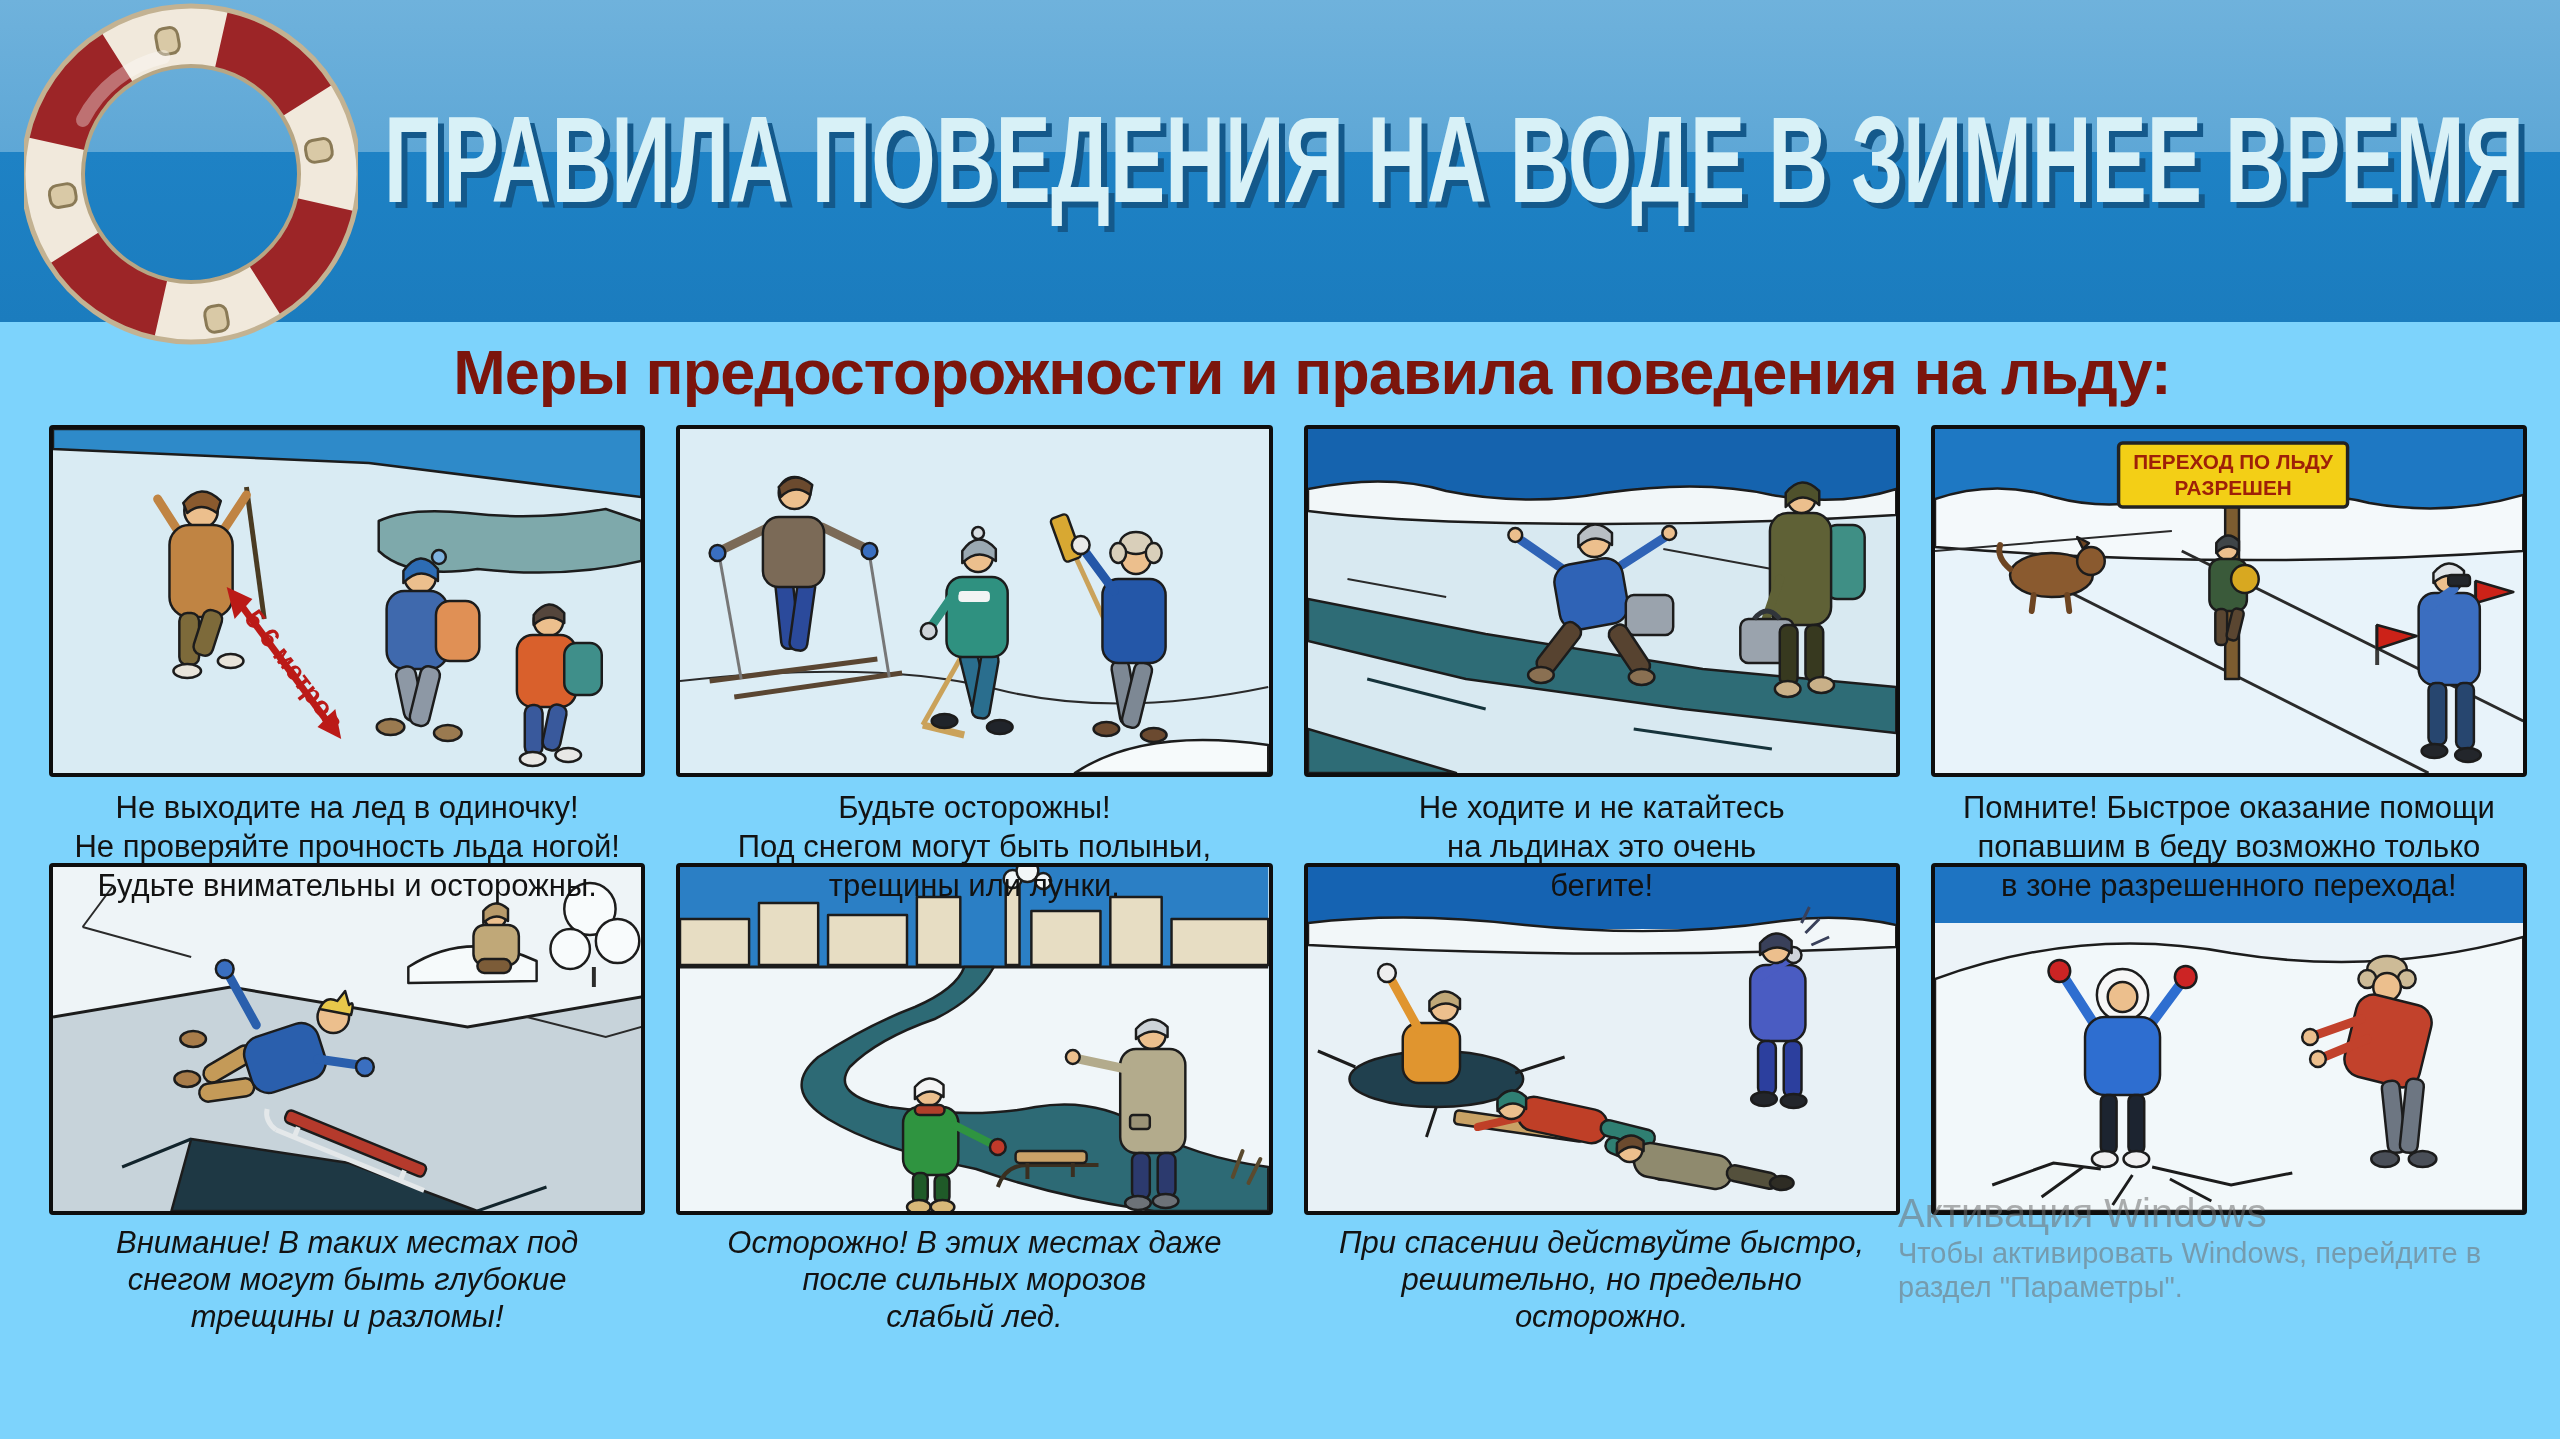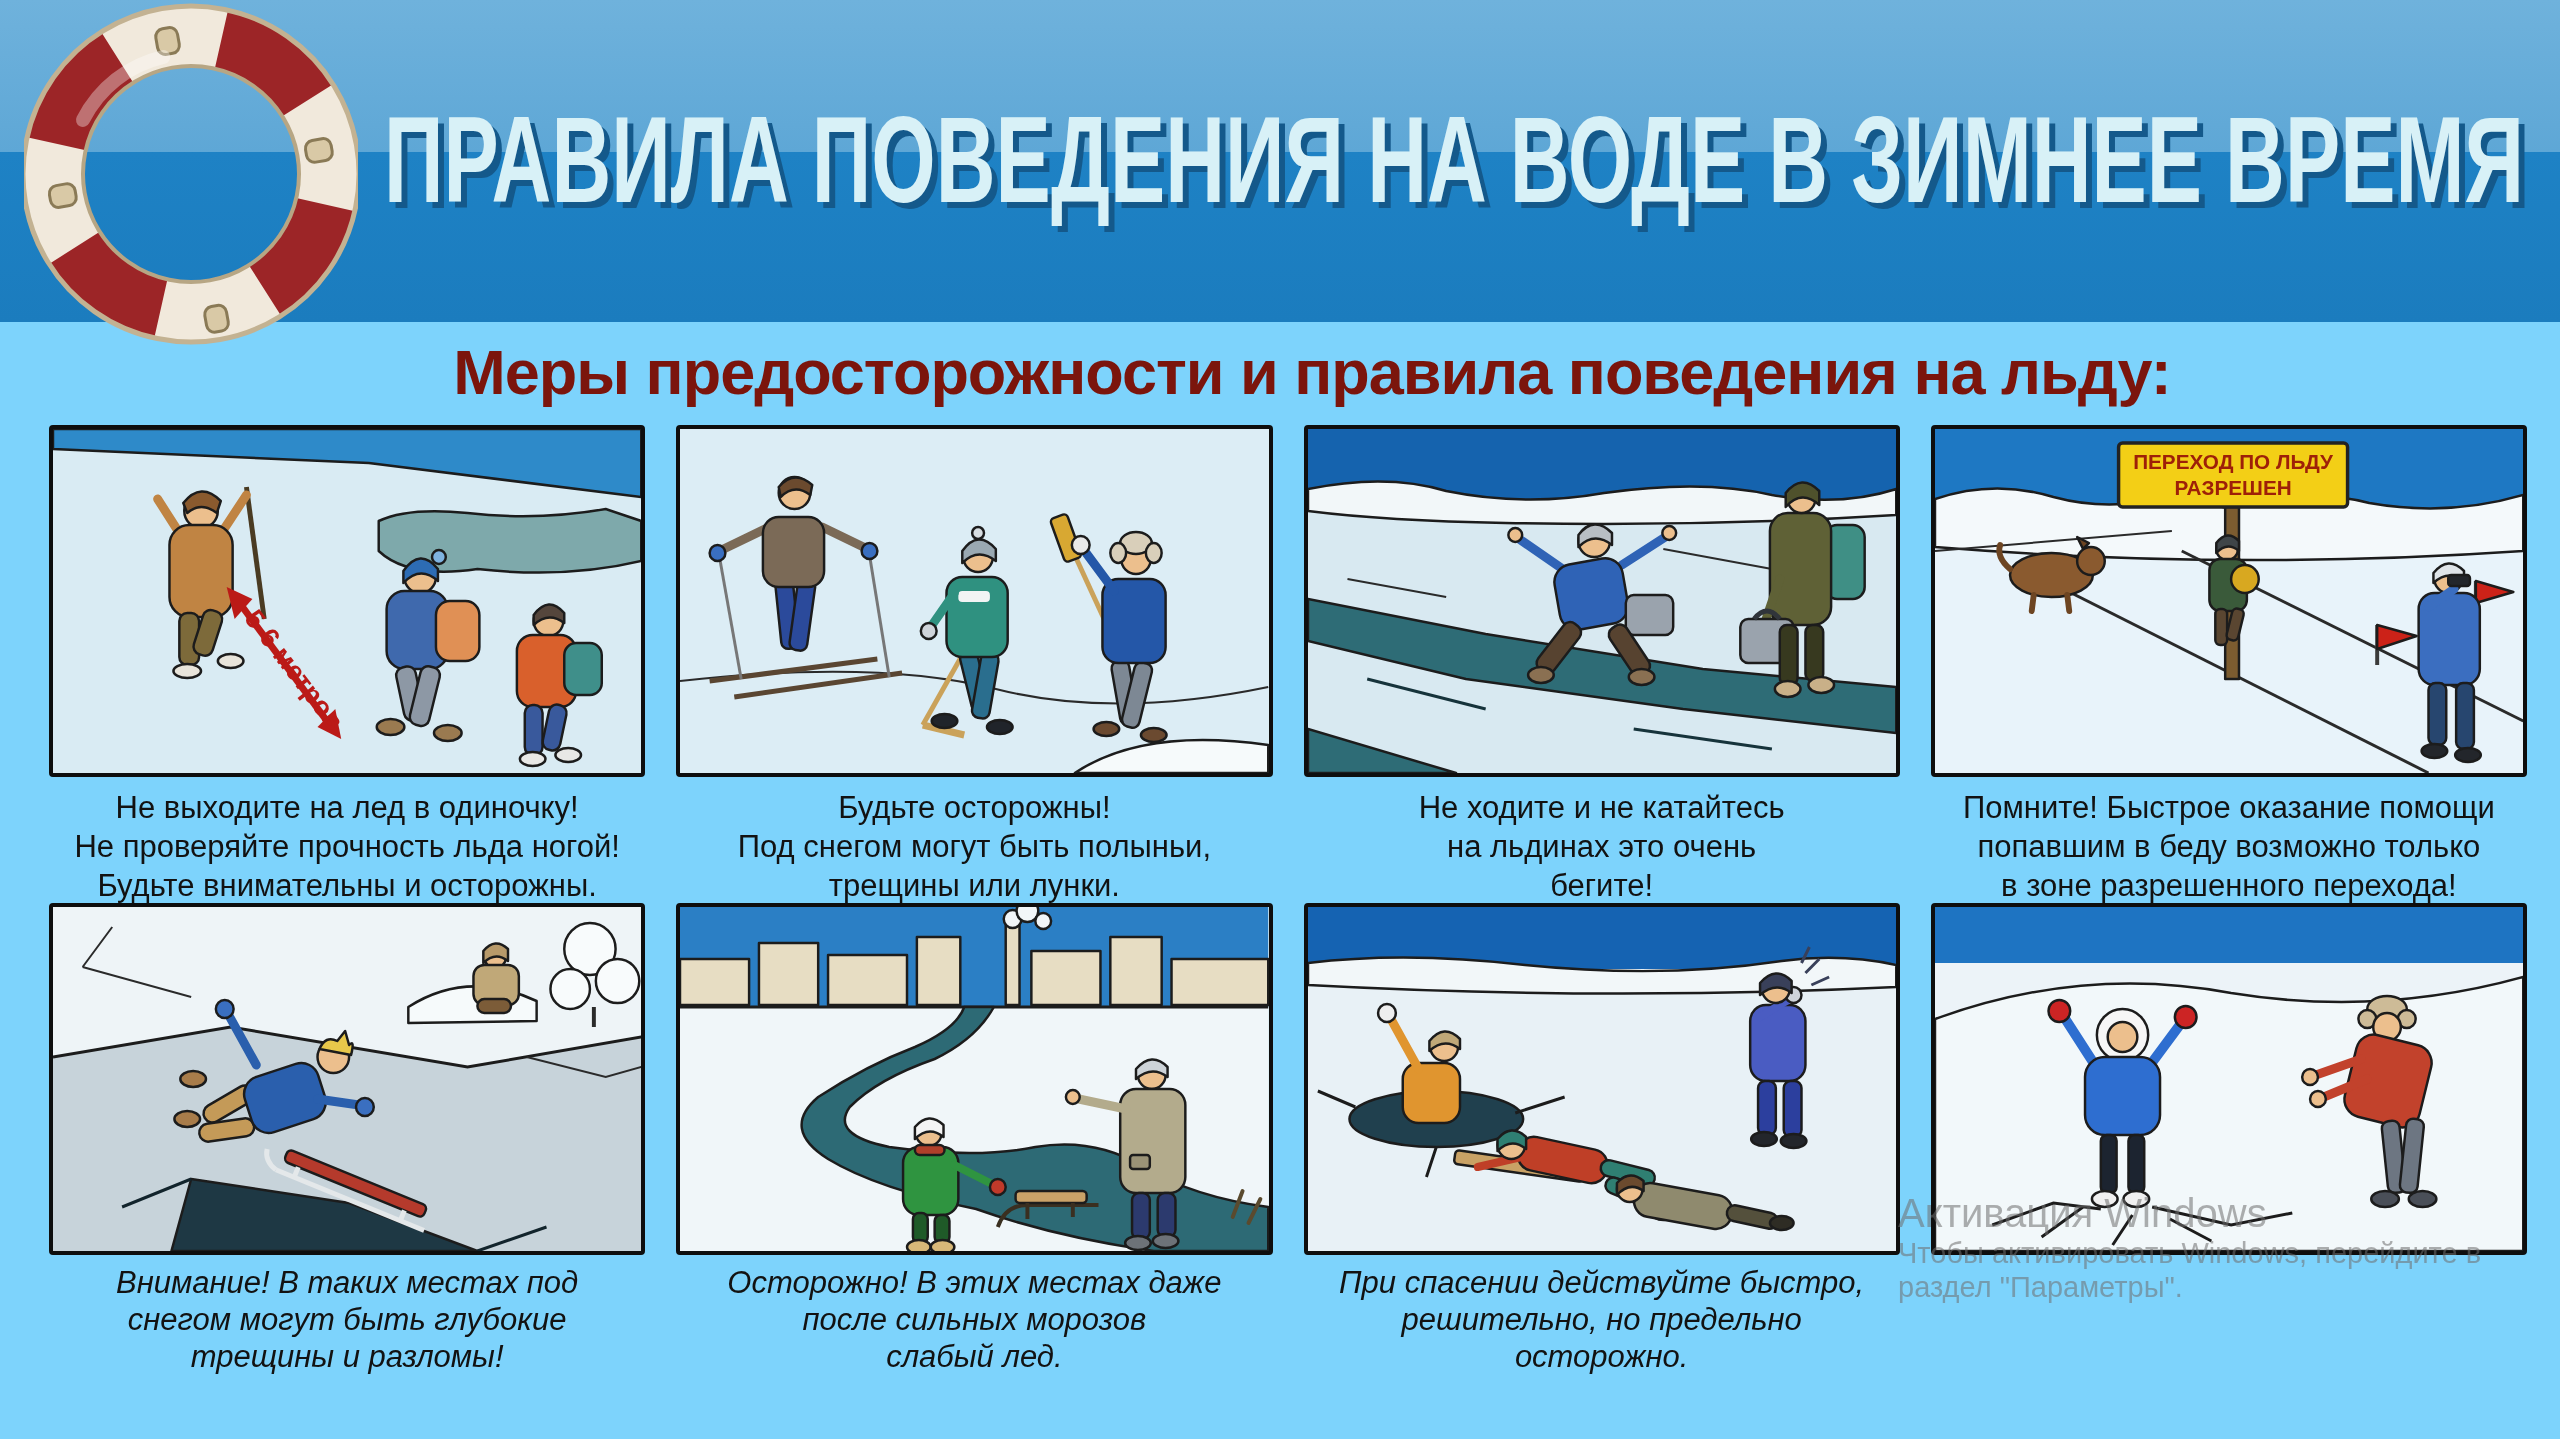--- a/index.html
+++ b/index.html
@@ -17,21 +17,21 @@
   .subtitle { position:absolute; top:330px; left:0; width:2560px; height:86px;
               text-align:center; font-size:63px; font-weight:bold; color:#7b150c;
               letter-spacing:-1px; line-height:84px;margin-left:32px; }
 
   
   .grid { position:absolute; top:425px; left:49px; width:2478px;
           display:grid; grid-template-columns:repeat(4,1fr); column-gap:31px; }
   .art { height:352px; box-sizing:border-box; border:4px solid #0e0e0e;
          border-radius:4px; background:#dceef5; overflow:hidden;text-align:center; }
   .art svg { display:block; width:100%; height:100%; }
-  .caption { height:126px; padding-top:11px; box-sizing:border-box;
+  .caption { height:86px; padding-top:11px; box-sizing:border-box;
              text-align:center; white-space:pre-line; color:#121212;
              font-size:31px; line-height:39px; position:relative; z-index:4; }
   .caption.tall { height:auto; line-height:37px; padding-top:9px;font-style:italic; }
 
   svg { font-family:"Liberation Sans", sans-serif; }
   svg .ol { stroke:#1c1c1c; stroke-width:2.5; stroke-linejoin:round; stroke-linecap:round; }
 
   
   .watermark { position:absolute; left:1898px; top:1190px; z-index:3;
                color:#6f6f6f; opacity:0.55; pointer-events:none; }

